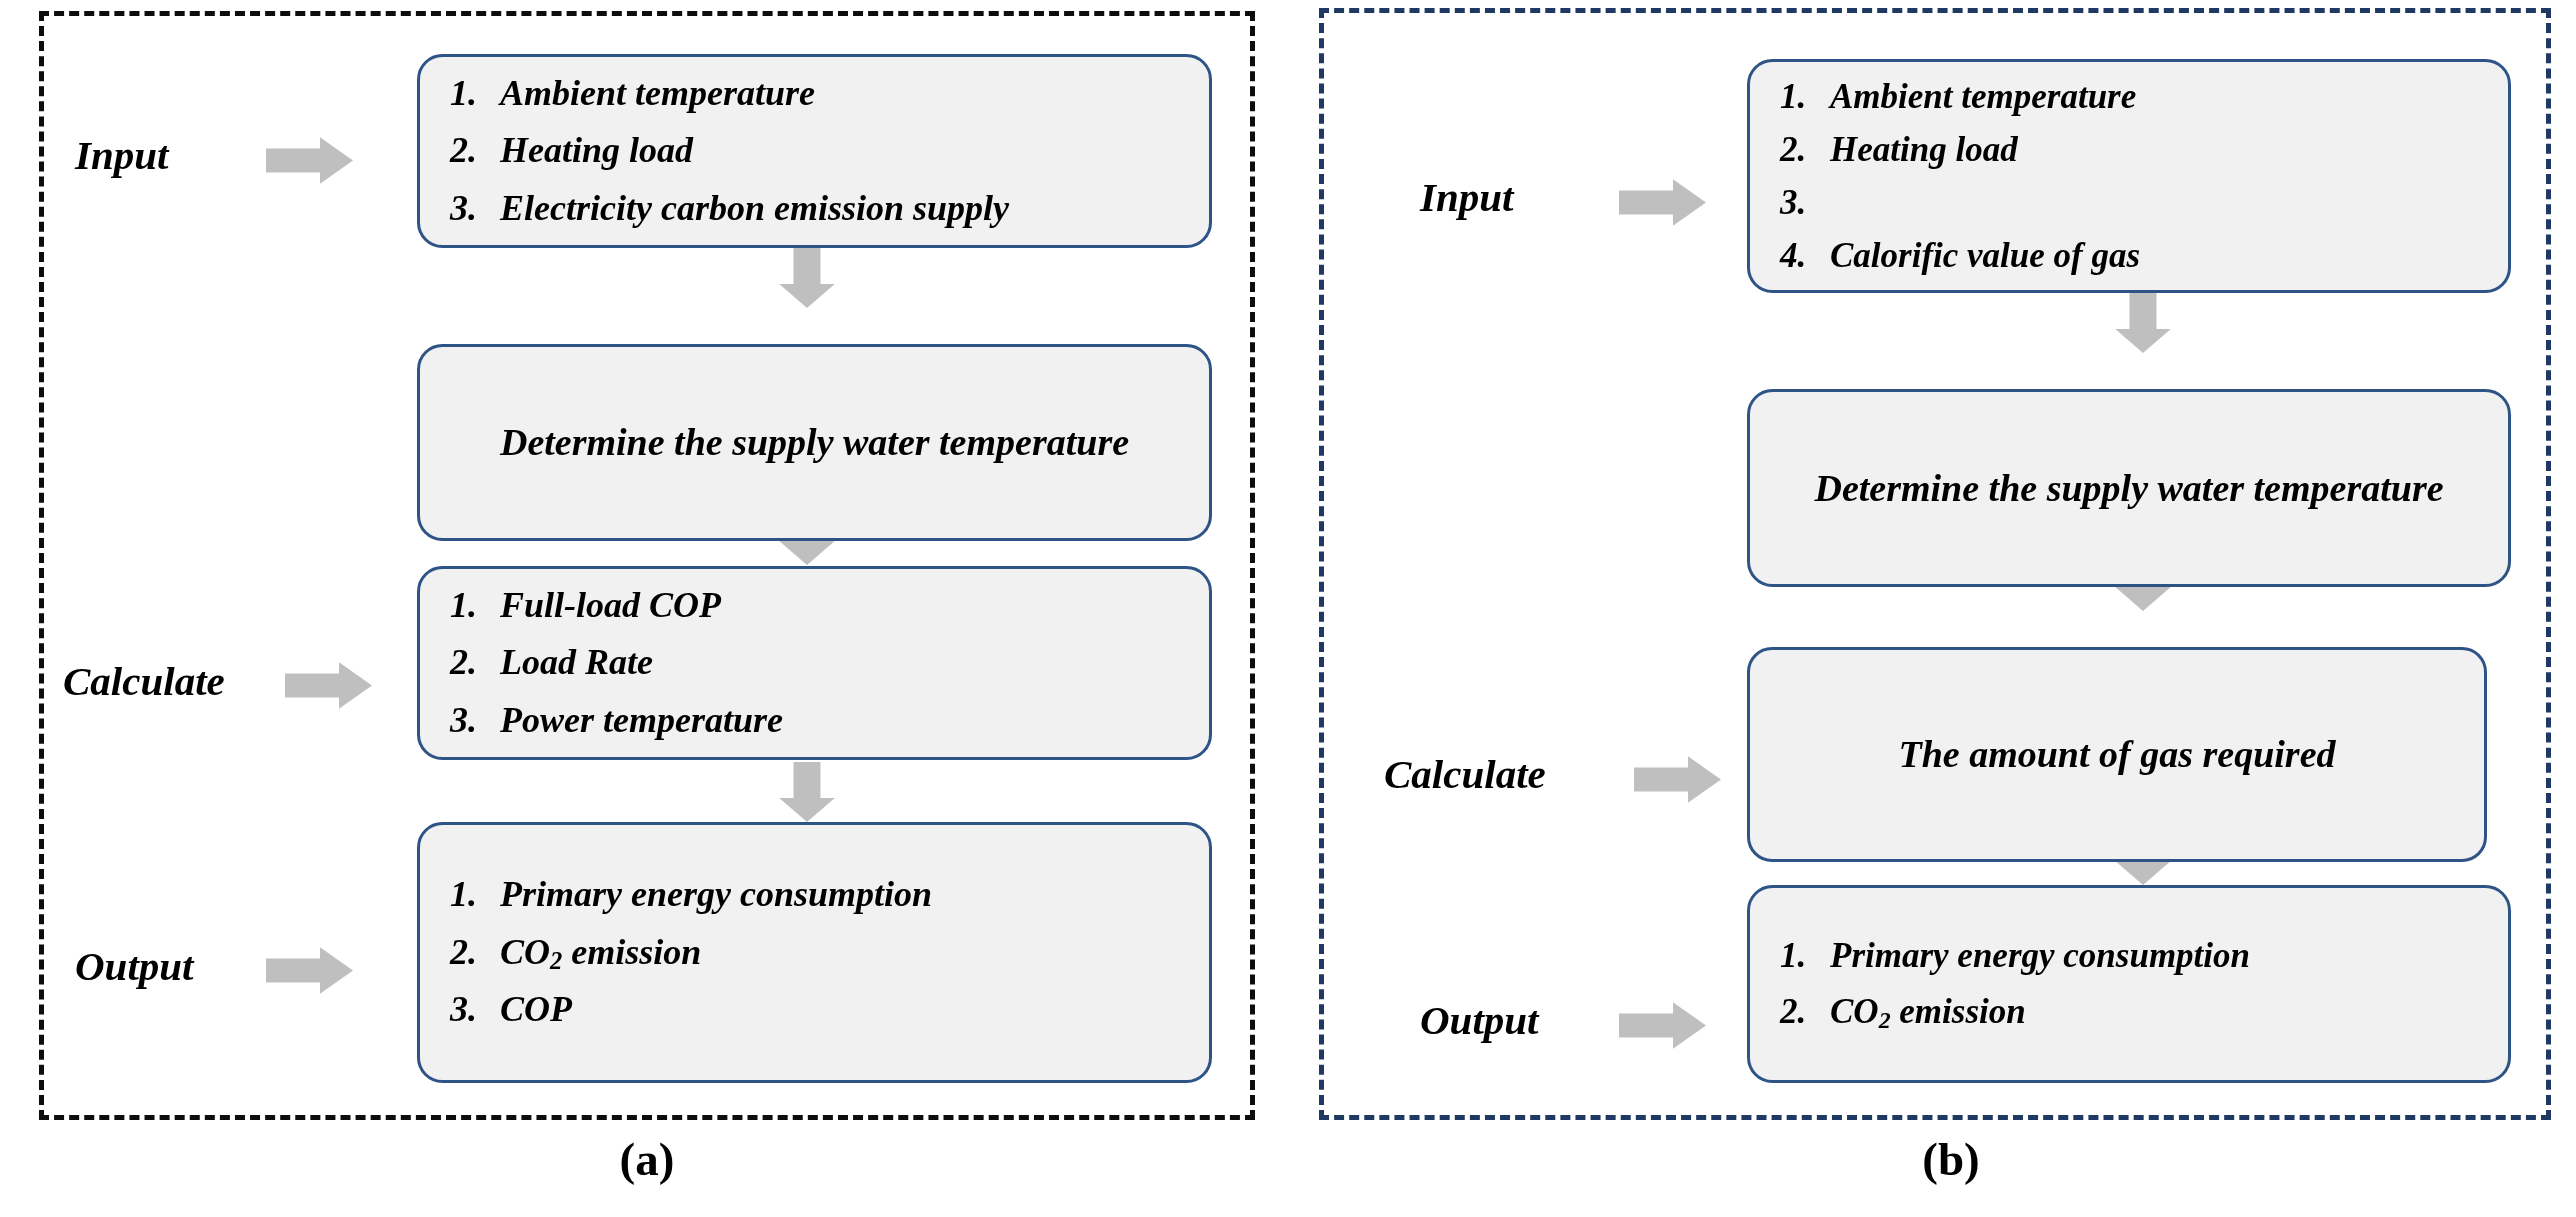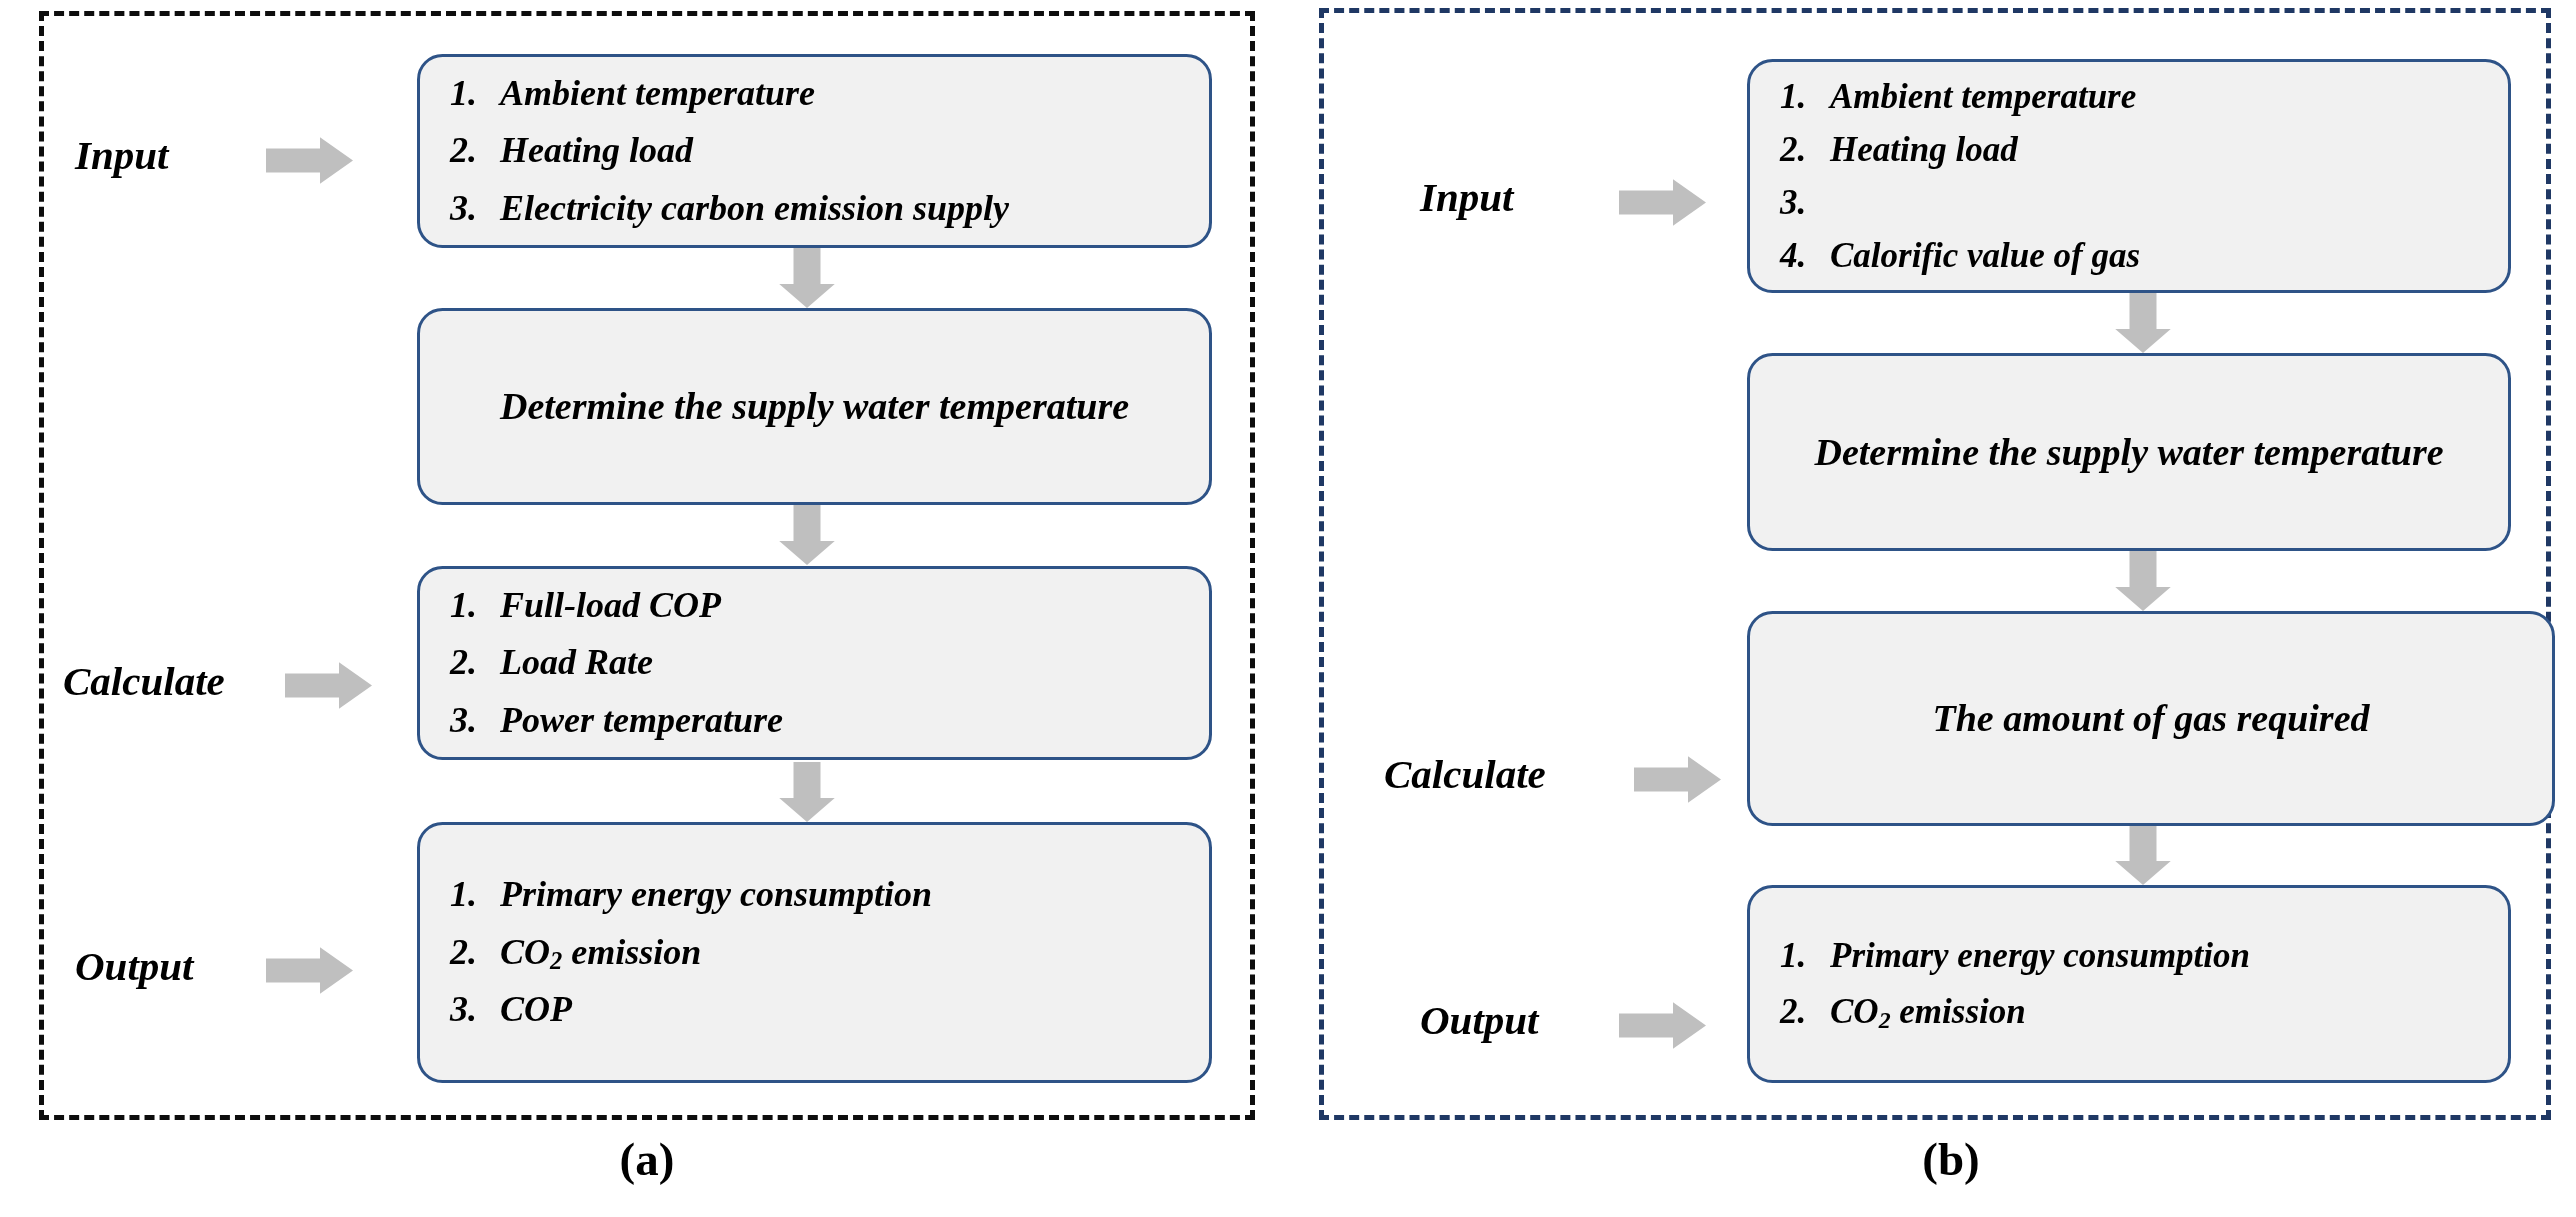--- a/index.html
+++ b/index.html
@@ -48,20 +48,21 @@
     background: #f1f1f1;
     border: 3px solid #2e5387;
     border-radius: 25.5px;
     display: flex;
     flex-direction: column;
     justify-content: center;
   }
   .pbox.single {
     align-items: center;
     text-align: center;
+    margin-top: 36px;
   }
 
   
   .list-row {
     display: flex;
     align-items: baseline;
     padding-left: 30px;
   }
   .list-num {
     font-weight: bold;
@@ -266,21 +267,21 @@
     <div class="list-row" style="font-size:35px; line-height:1.52;">
       <span class="list-num">4.</span>
       <span class="list-text">Calorific value of gas</span>
     </div>
   </div>
 
   <div class="pbox single" style="left:1747px; top:353px; width:764px; height:198px;">
     <div class="center-text" style="font-size:38px;">Determine the supply water temperature</div>
   </div>
 
-  <div class="pbox single" style="left:1747px; top:611px; width:808px; height:215px;">
+  <div class="pbox single" style="left:1747px; top:611px; width:740px; height:215px;border-radius:25px;">
     <div class="center-text" style="font-size:38px;">The amount of gas required</div>
   </div>
 
   <div class="pbox" style="left:1747px; top:885px; width:764px; height:198px;">
     <div class="list-row" style="font-size:35px; line-height:1.60;">
       <span class="list-num">1.</span>
       <span class="list-text">Primary energy consumption</span>
     </div>
     <div class="list-row" style="font-size:35px; line-height:1.60;">
       <span class="list-num">2.</span>

